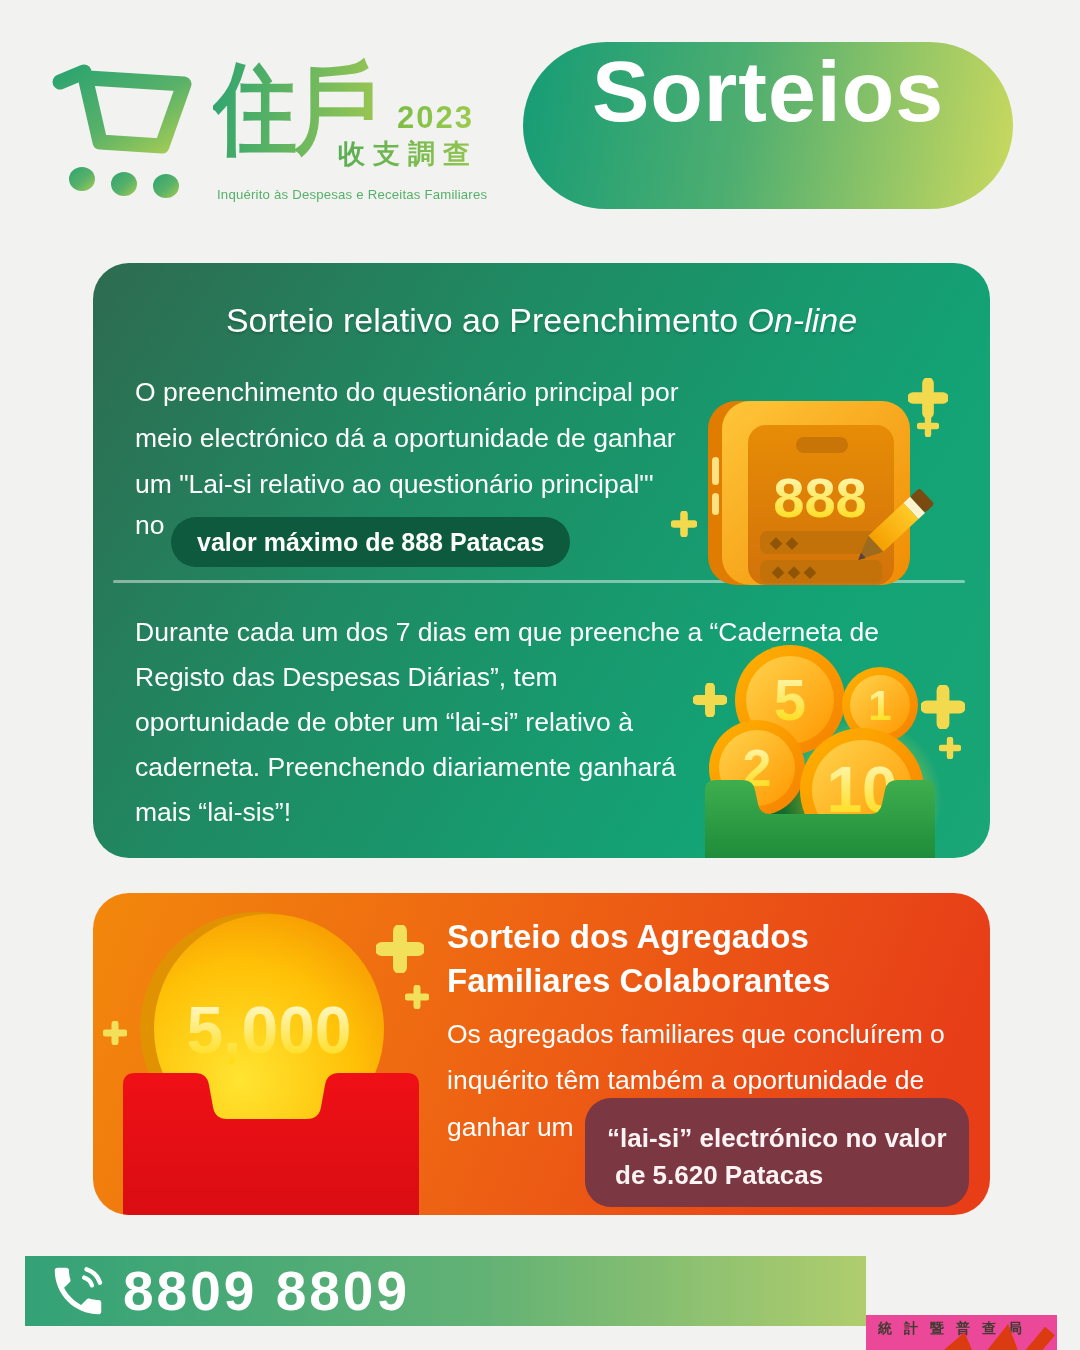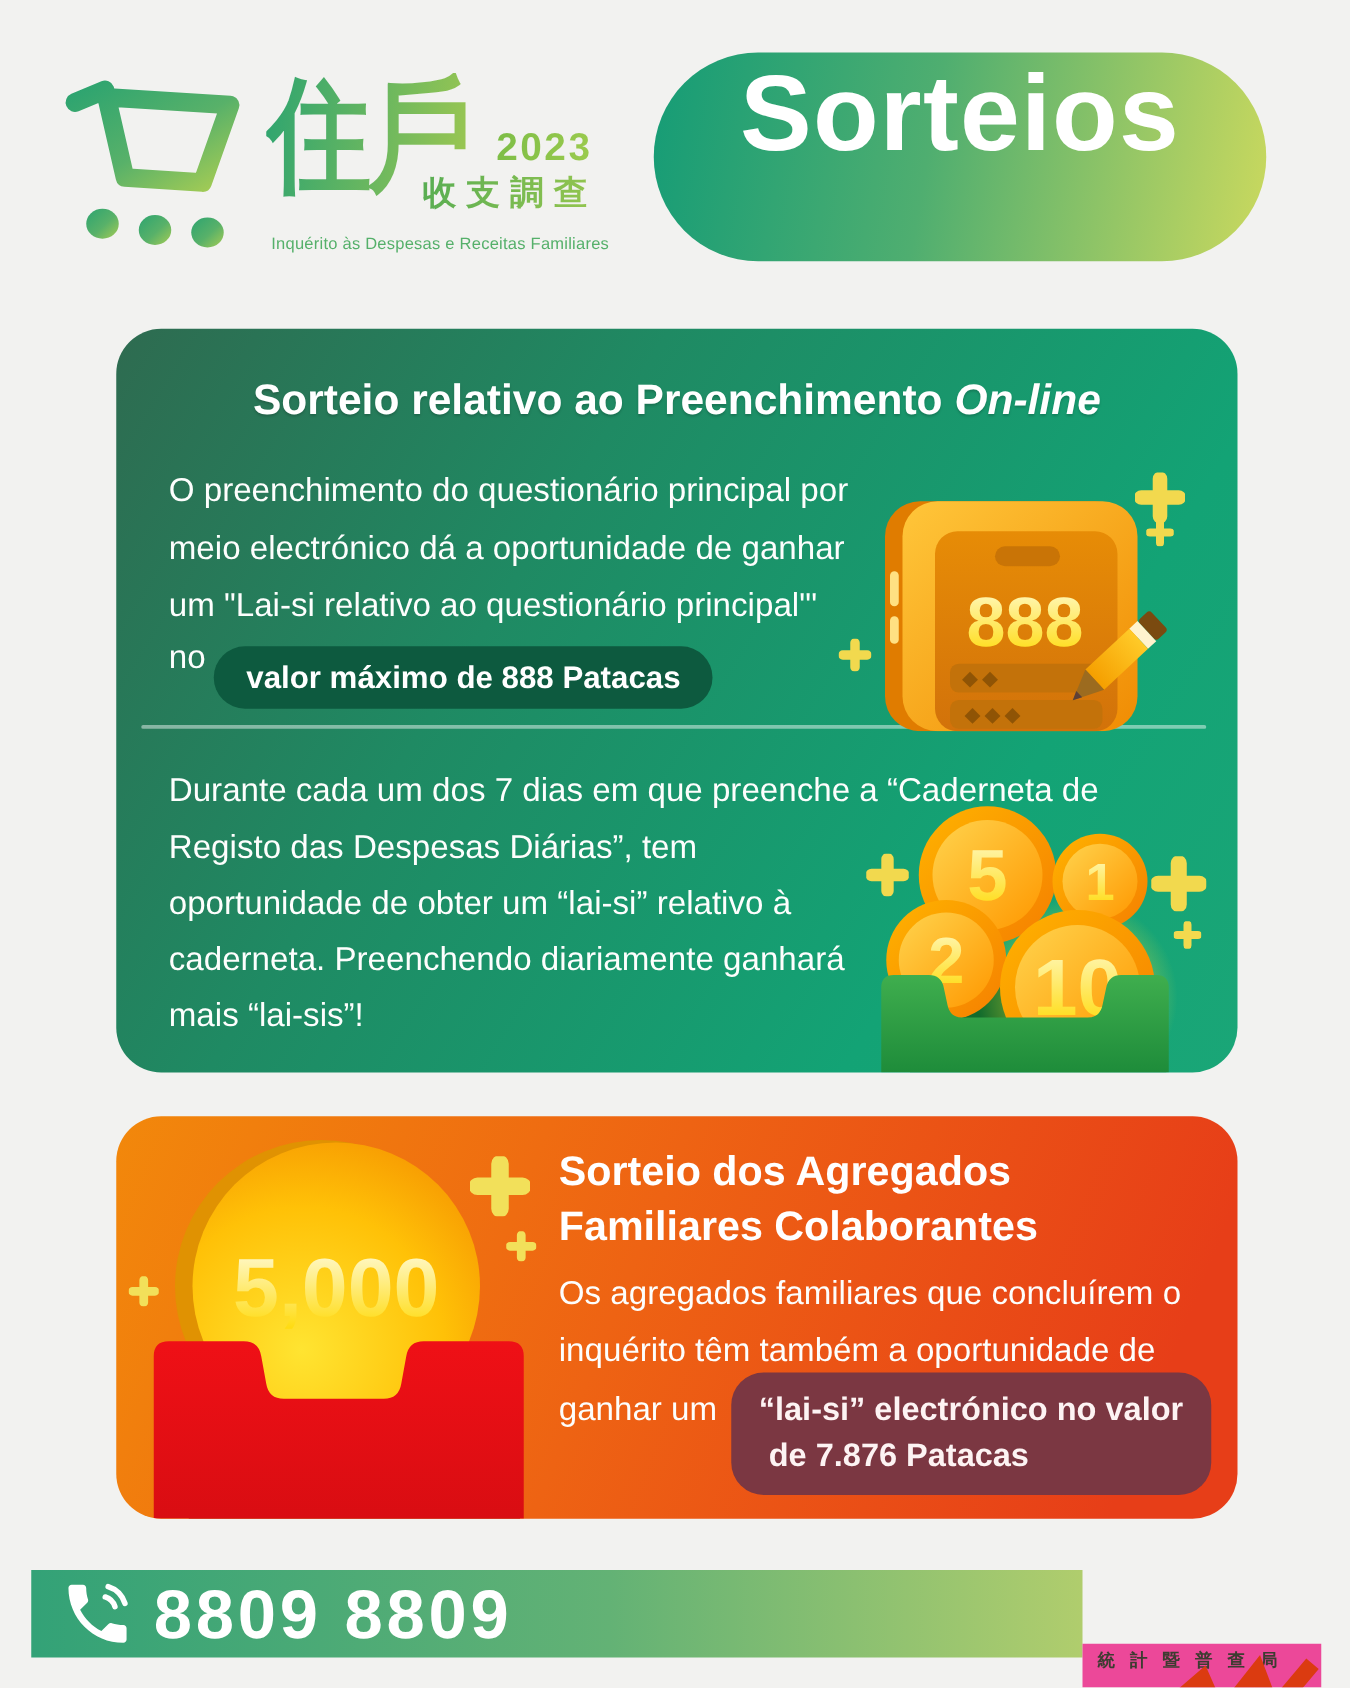--- a/index.html
+++ b/index.html
@@ -32,21 +32,21 @@
     display:flex;align-items:flex-start;justify-content:center;
   }
   .banner-label{color:#fff;font-size:86px;font-weight:800;letter-spacing:1px;}
 
   
   .card-green{
     left:93px;top:263px;width:897px;height:595px;border-radius:36px;overflow:hidden;
     background:linear-gradient(122deg,#2e6b50 0%,#1f8a63 35%,#13a375 75%,#1aa677 100%);
     color:#fff;
   }
-  .card-green-title{left:0;top:38px;width:100%;text-align:center;font-size:34px;font-weight:700;
+  .card-green-title{left:0;top:38px;width:100%;text-align:center;font-size:34px;font-weight:400;
     text-shadow:0 2px 2px rgba(0,0,0,.18);}
   .card-green-title .it{font-style:italic;}
   .body-line{font-size:26.5px;font-weight:400;color:#fdfefd;}
   .p1-line{left:42px;height:46px;line-height:46px;}
   .p2-line{left:42px;height:45px;line-height:45px;}
   .pill-badge{
     left:78px;top:243px;height:50px;border-radius:26px;background:#0d5a3f;
     display:inline-flex;align-items:center;padding:0 26px;margin-top:11px;
   }
   .pill-badge span{font-size:25px;font-weight:700;color:#fff;}
@@ -54,21 +54,21 @@
 
   .card-orange{
     left:93px;top:893px;width:897px;height:322px;border-radius:36px;overflow:hidden;
     background:linear-gradient(112deg,#f2880b 0%,#ee6313 45%,#e73e18 90%);
     color:#fff;
   }
   .card-orange-title{left:354px;top:22px;font-size:33px;font-weight:800;line-height:44px;}
   .op-line{left:354px;height:46px;line-height:46px;}
   .badge-maroon{
     left:492px;top:205px;border-radius:26px;background:#7b3742;
-    padding:11px 22px 13px 22px;
+    padding:22px 22px 13px 22px;
   }
   .badge-maroon div{font-size:26px;font-weight:700;line-height:37px;color:#fdf3f3;}
   .badge-maroon div:nth-child(2){padding-left:8px;}
 
   
   .footer-bar{
     left:25px;top:1256px;width:841px;height:70px;
     background:linear-gradient(90deg,#33a277 0%,#63b275 55%,#b0cd6d 100%);
     display:flex;align-items:center;
   }
@@ -285,21 +285,21 @@
       <div>Sorteio dos Agregados</div>
       <div>Familiares Colaborantes</div>
     </div>
 
     <div class="abs body-line op-line nowrap" style="top:118px;">Os agregados familiares que concluírem o</div>
     <div class="abs body-line op-line nowrap" style="top:164px;">inquérito têm também a oportunidade de</div>
     <div class="abs body-line op-line nowrap" style="top:211px;">ganhar um</div>
 
     <div class="abs badge-maroon">
       <div class="nowrap">“lai-si” electrónico no valor</div>
-      <div class="nowrap">de 7.876 Patacas</div>
+      <div class="nowrap">de 5.620 Patacas</div>
     </div>
 
     <svg class="abs" style="left:283px;top:32px;" width="48" height="48" viewBox="0 0 24 24">
         <path d="M12 3v18M3 12h18" stroke="#f2e05a" stroke-width="7" stroke-linecap="round" fill="none"></path>
       </svg>
     <svg class="abs" style="left:312px;top:92px;" width="24" height="24" viewBox="0 0 24 24">
         <path d="M12 3v18M3 12h18" stroke="#f2e05a" stroke-width="7" stroke-linecap="round" fill="none"></path>
       </svg>
     <svg class="abs" style="left:10px;top:128px;" width="24" height="24" viewBox="0 0 24 24">
         <path d="M12 3v18M3 12h18" stroke="#f2e05a" stroke-width="7" stroke-linecap="round" fill="none"></path>

